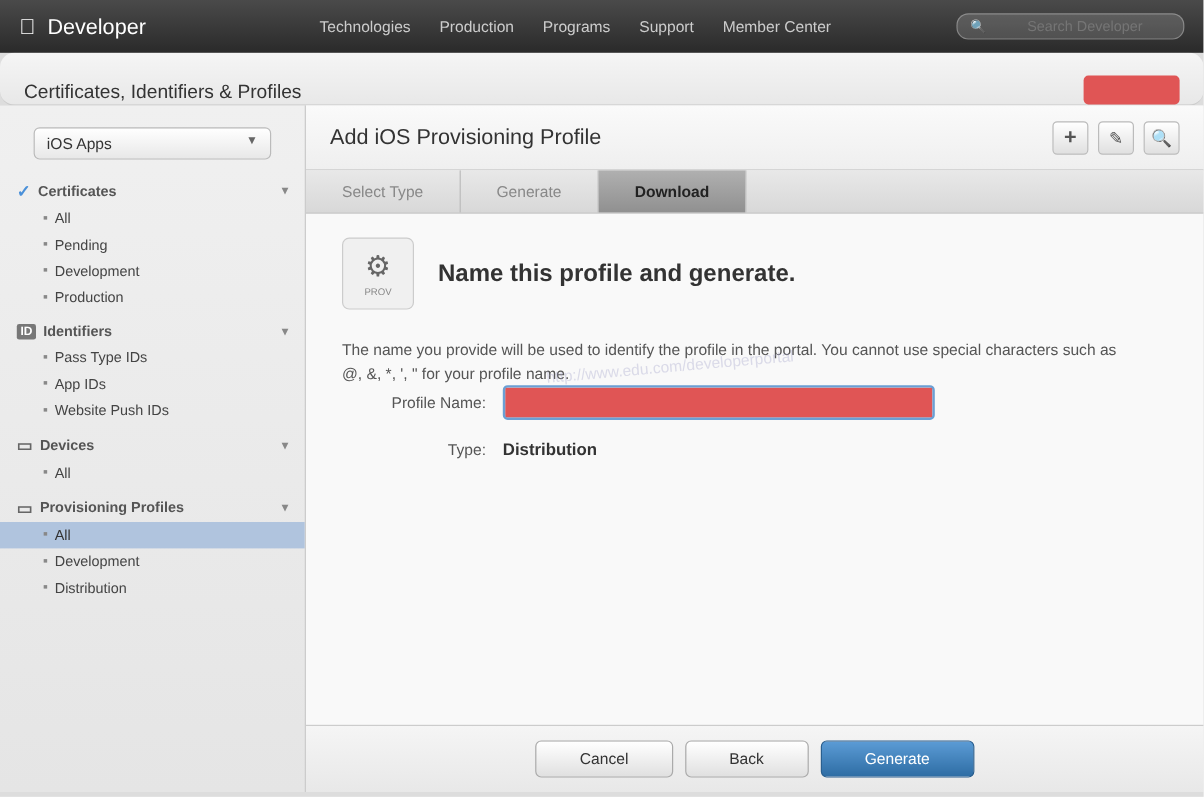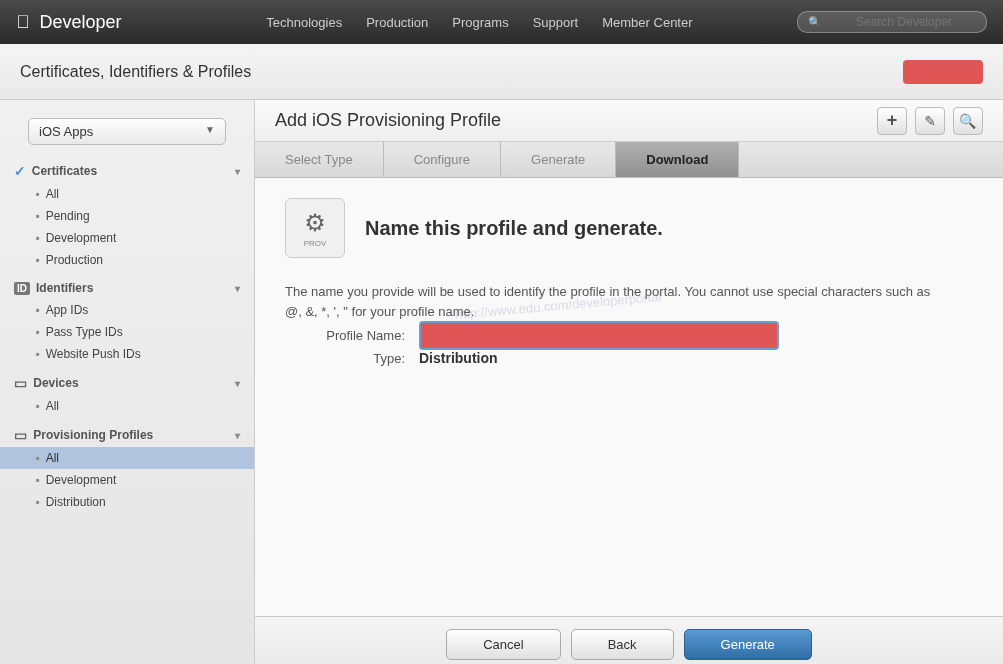--- a/index.html
+++ b/index.html
@@ -19,22 +19,22 @@
       background: rgba(255,255,255,0.15); border: 1px solid rgba(255,255,255,0.3);
       border-radius: 10px; padding: 3px 10px; color: #ccc; font-size: 12px;
       display: flex; align-items: center; gap: 6px; min-width: 170px;
     }
     .nav-search span { color: #aaa; font-size: 11px; }
 
     
     .header-bar {
       background: linear-gradient(to bottom, #f5f5f5, #e8e8e8);
       border-bottom: 1px solid #ccc;
-      display: flex; align-items: center; justify-content: space-between;
-      padding: 0 20px; height: 56px;
+      display: flex; align-items: flex-end; justify-content: space-between;
+      padding: 0 20px; height: 44px; border-radius: 12px;
     }
     .header-bar h1 { font-size: 16px; font-weight: 400; color: #333; }
     .header-bar-btn { background: #e05555; border: none; border-radius: 4px; width: 80px; height: 24px; cursor: pointer; }
 
     
     .main-layout { display: flex; height: calc(664px - 44px - 48px); }
 
     
     .sidebar {
       width: 255px; min-width: 255px;
@@ -72,21 +72,21 @@
     .sidebar-item.active { background: #b0c4de; color: #333; font-weight: 500; }
 
     
     .content { flex: 1; background: #f9f9f9; display: flex; flex-direction: column; }
 
     
     .content-header {
       background: linear-gradient(to bottom, #fafafa, #efefef);
       border-bottom: 1px solid #ccc;
       display: flex; align-items: center; justify-content: space-between;
-      padding: 0 20px; height: 42px; gap: 16px;
+      padding: 0 20px; height: 54px; gap: 16px;
     }
     .content-header h2 { font-size: 18px; font-weight: 300; color: #333; }
     .content-header-actions { display: flex; gap: 8px; }
     .icon-btn {
       width: 30px; height: 28px; background: linear-gradient(to bottom, #fff, #e0e0e0);
       border: 1px solid #bbb; border-radius: 4px; cursor: pointer;
       display: flex; align-items: center; justify-content: center;
       font-size: 14px; color: #555;
     }
     .icon-btn.add { font-size: 18px; font-weight: bold; }
@@ -113,21 +113,21 @@
       border: 1px solid #ccc; border-radius: 6px;
       display: flex; align-items: center; justify-content: center;
       font-size: 10px; color: #888; flex-direction: column;
     }
     .prov-icon .gear { font-size: 24px; color: #666; }
     .prov-icon .label { font-size: 8px; margin-top: 2px; }
     .profile-heading { font-size: 20px; font-weight: 700; color: #333; }
 
     .description-text { font-size: 13px; color: #555; line-height: 1.5; max-width: 660px; }
 
-    .form-row { display: flex; align-items: center; }
+    .form-row { display: flex; align-items: center; margin-bottom: 16px; }
     .form-label { width: 120px; text-align: right; font-size: 13px; color: #555; margin-right: 14px; flex-shrink: 0; }
     .form-value { font-size: 13px; color: #333; }
     .form-value.bold { font-weight: 700; font-size: 14px; }
 
     .profile-name-input {
       width: 360px; padding: 5px 8px;
       border: 2px solid #6b9fd4;
       border-radius: 4px; font-size: 13px;
       background: #fff;
       outline: none;
@@ -224,24 +224,24 @@
 
     <div class="sidebar-section">
       <div class="sidebar-section-header">
         <div class="left">
           <span style="margin-right:6px;font-size:10px;background:#777;color:#fff;padding:1px 3px;border-radius:2px;">ID</span>
           <span>Identifiers</span>
         </div>
         <span class="chevron">▾</span>
       </div>
       <div class="sidebar-item">
+          <span>Pass Type IDs</span>
+        </div>
+      <div class="sidebar-item">
           <span>App IDs</span>
-        </div>
-      <div class="sidebar-item">
-          <span>Pass Type IDs</span>
         </div>
       <div class="sidebar-item">
           <span>Website Push IDs</span>
         </div>
     </div>
 
     <div class="sidebar-section">
       <div class="sidebar-section-header">
         <div class="left">
           <span style="margin-right:6px;font-size:14px;color:#666;">▭</span>
@@ -283,23 +283,20 @@
         <div class="icon-btn">✎</div>
         <div class="icon-btn">🔍</div>
       </div>
     </div>
 
     <div class="wizard-tabs">
       <div class="wizard-tab completed">
         <span>Select Type</span>
       </div>
       <div class="wizard-tab completed">
-        <span>Configure</span>
-      </div>
-      <div class="wizard-tab completed">
         <span>Generate</span>
       </div>
       <div class="wizard-tab highlight">
         <span>Download</span>
       </div>
     </div>
 
     <div class="content-body" style="position:relative;">
 
       <div class="profile-icon-area">

